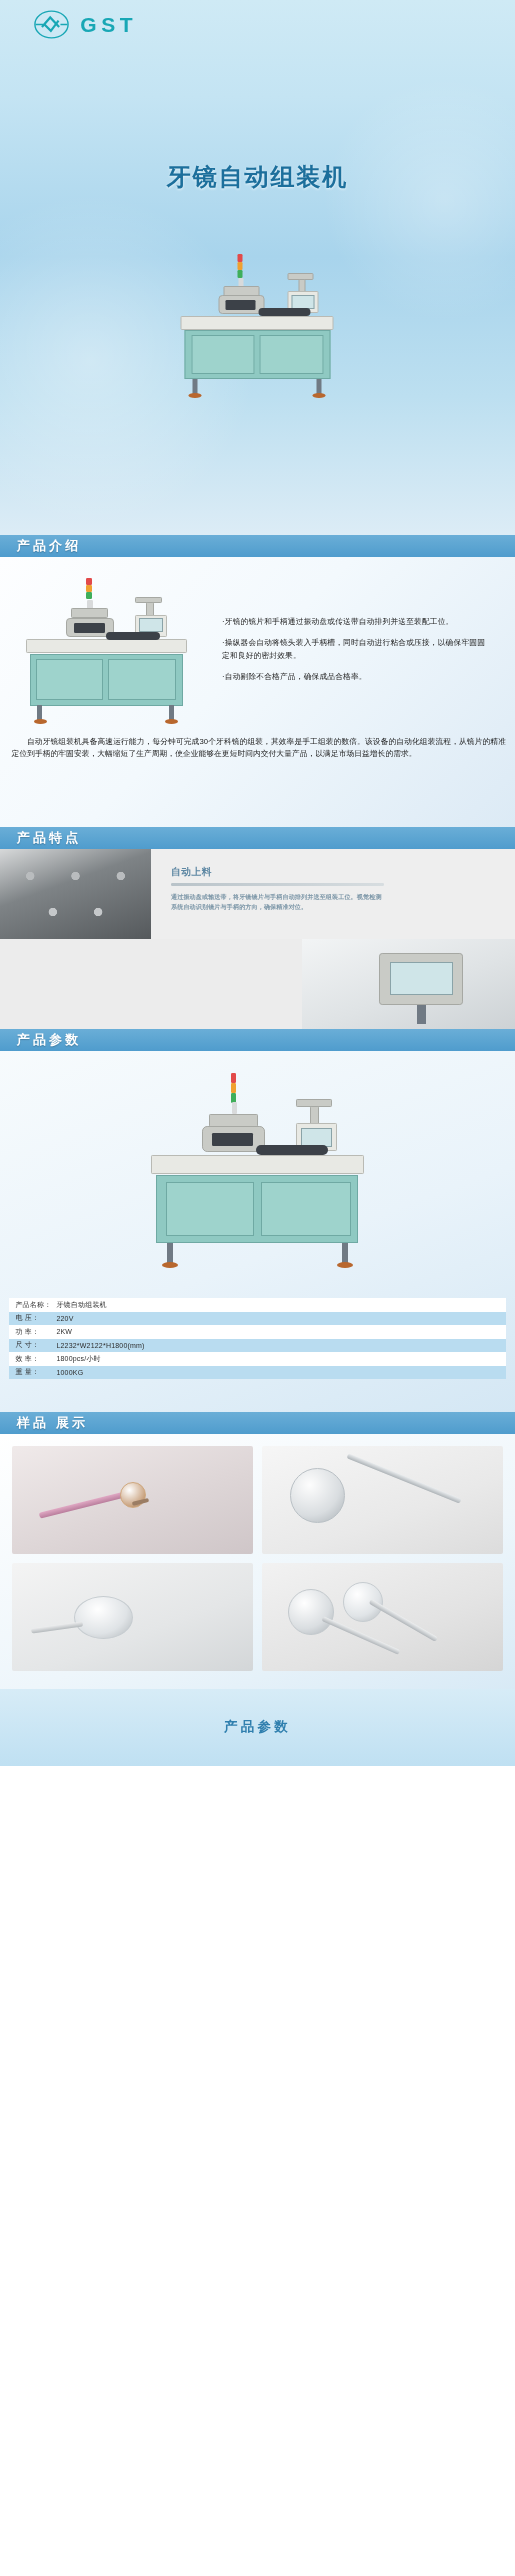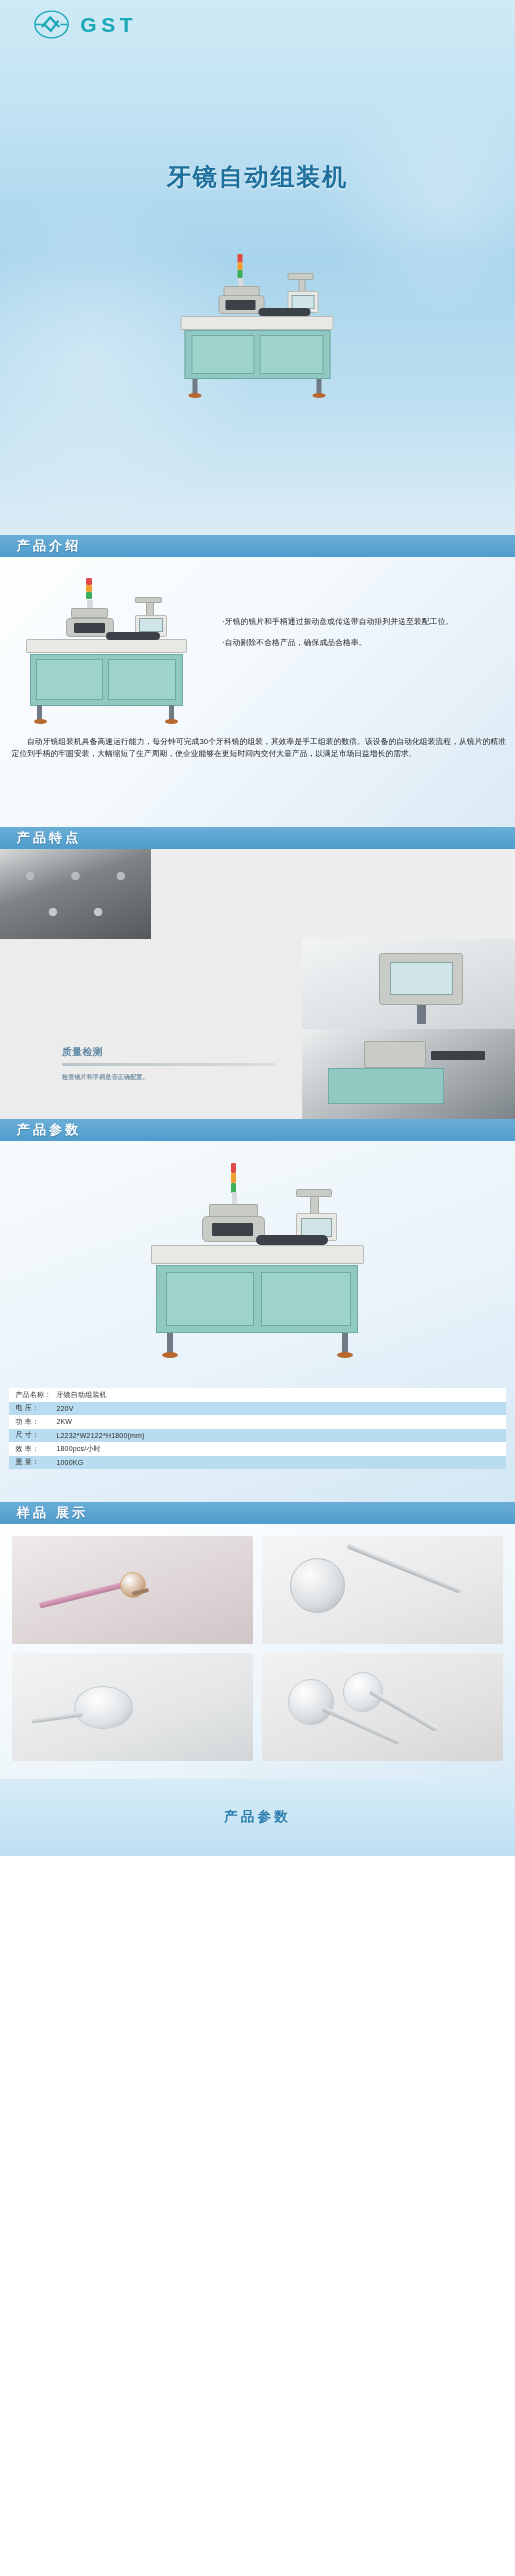--- a/index.html
+++ b/index.html
@@ -183,57 +183,51 @@
     <div class="m-body" style="left:32px;top:84px;width:67px;height:41px;background:#9ed3cc;"></div>
     <div class="m-body" style="left:104px;top:84px;width:68px;height:41px;background:#9ed3cc;"></div>
     <div class="m-leg" style="left:33px;top:130px;width:5.2px;height:15.5px;"></div>
     <div class="m-leg" style="left:165px;top:130px;width:5.2px;height:15.5px;"></div>
     <div class="m-foot" style="left:30px;top:144px;width:13px;height:5.2px;"></div>
     <div class="m-foot" style="left:161px;top:144px;width:13px;height:5.2px;"></div>
   </div>
 
   <div class="intro-bullets">
     <div class="bullet">·牙镜的镜片和手柄通过振动盘或传送带自动排列并送至装配工位。</div>
+    <div class="bullet">·操纵器会自动将镜头装入手柄槽，同时自动进行粘合或压接，以确保牢固固定和良好的密封效果。</div>
     <div class="bullet">·自动剔除不合格产品，确保成品合格率。</div>
   </div>
 
   <div class="paragraph">自动牙镜组装机具备高速运行能力，每分钟可完成30个牙科镜的组装，其效率是手工组装的数倍。该设备的自动化组装流程，从镜片的精准定位到手柄的牢固安装，大幅缩短了生产周期，使企业能够在更短时间内交付大量产品，以满足市场日益增长的需求。</div>
 </div>
 
 <div class="sec-bar">
   <span>产品特点</span>
 </div>
 
 <div class="features">
 
   <div class="feat">
     <div class="feat-photo ph-conveyor" style="left:0;width:151px;"></div>
+    <div class="feat-txt" style="left:171px;">
+      <div class="feat-title">自动上料</div>
+      <div class="feat-rule"></div>
+      <div class="feat-desc">通过振动盘或输送带，将牙镜镜片与手柄自动排列并送至组装工位。视觉检测系统自动识别镜片与手柄的方向，确保精准对位。</div>
+    </div>
   </div>
 
   <div class="feat alt">
     <div class="feat-photo ph-hmi" style="right:0;left:auto;width:213px;">
       <div class="m-grey" style="left:77px;top:14px;width:84px;height:52px;border-radius:3.2px;"></div>
       <div class="m-screen" style="left:88px;top:23px;width:63px;height:33px;"></div>
       <div class="m-leg" style="left:115px;top:66px;width:9px;height:19.3px;"></div>
     </div>
   </div>
 
 
-  <div class="feat alt">
-    <div class="feat-photo ph-inspect" style="right:0;left:auto;width:213px;">
-      <div class="m-body" style="left:26px;top:39px;width:116px;height:36px;"></div>
-      <div class="m-grey" style="left:62px;top:11.6px;width:62px;height:27px;"></div>
-      <div class="m-dark" style="left:129px;top:22px;width:54px;height:9px;"></div>
-    </div>
-    <div class="feat-txt" style="left:62px;">
-      <div class="feat-title">质量检测</div>
-      <div class="feat-rule"></div>
-      <div class="feat-desc">检查镜片和手柄是否正确配置。</div>
-    </div>
-  </div>
 
 </div>
 
 <div class="sec-bar">
   <span>产品参数</span>
 </div>
 
 <div class="params">
   <div class="params-img mach" style="width:270px;height:213px;">
     <div class="m-tower" style="left:108px;top:3.9px;height:10.3px;background:#e24a4a;"></div>

